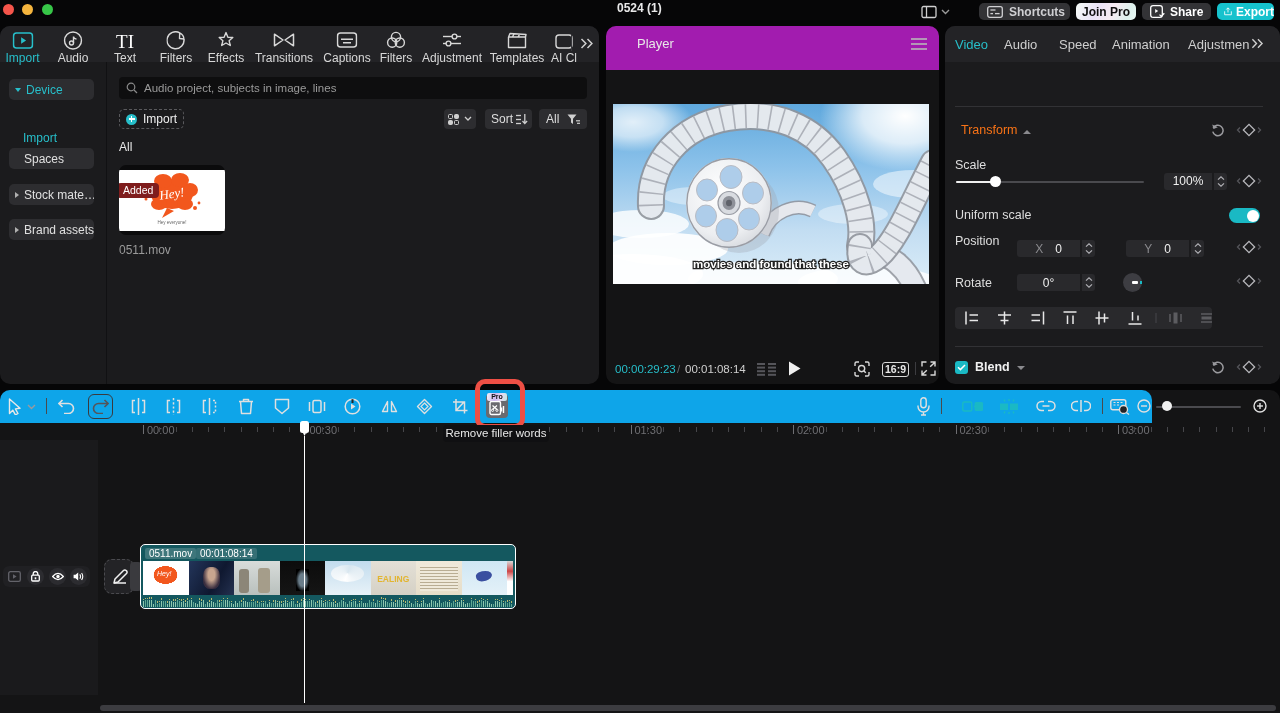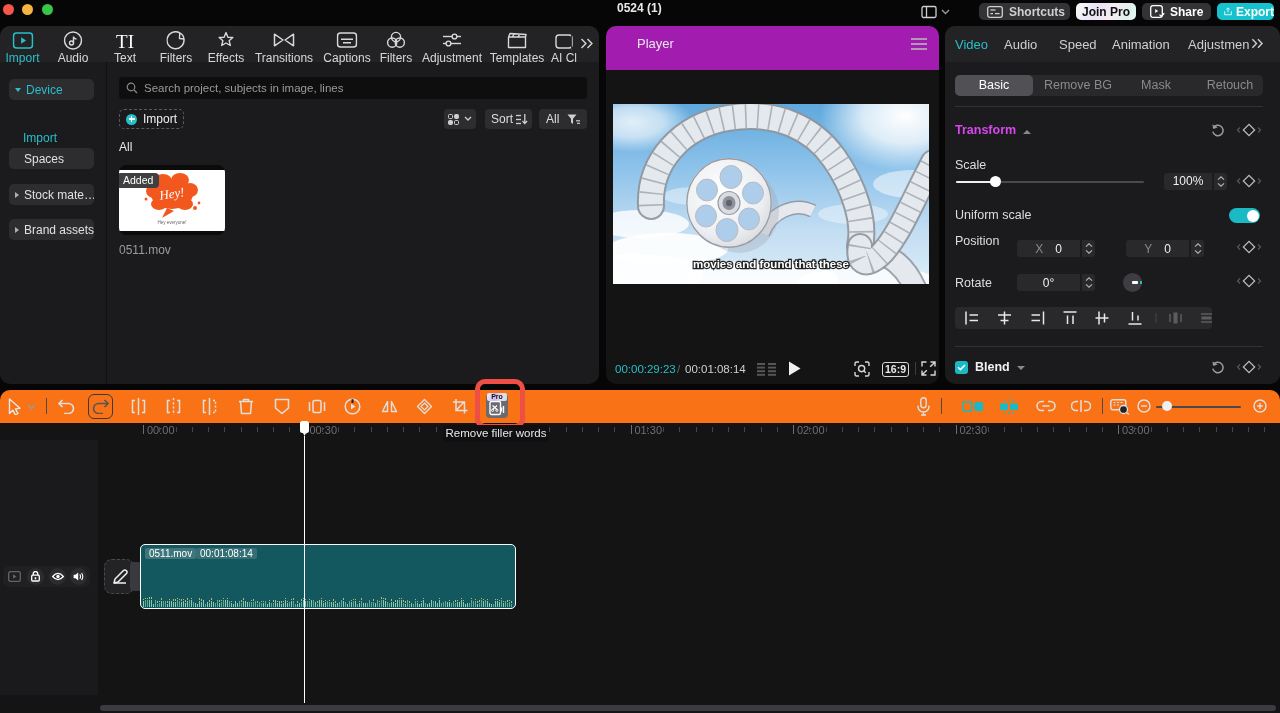--- a/index.html
+++ b/index.html
@@ -14,21 +14,21 @@
 .tbtn { position:absolute; top:3px; height:17px; border-radius:5px; display:flex; align-items:center; font-size:12px; font-weight:bold; }
 
 #leftpanel { position:absolute; left:0; top:26px; width:599px; height:358px; background:#1b1b1d; border-radius:10px; }
 #navstrip { position:absolute; left:0; top:0; width:599px; height:36px; background:#232326; border-radius:10px 10px 0 0; }
 #playerpanel { position:absolute; left:606px; top:26px; width:333px; height:358px; background:#141415; border-radius:10px; }
 #playerhead { position:absolute; left:0; top:0; width:333px; height:44px; background:#a21caf; border-radius:10px 10px 0 0; }
 #rightpanel { position:absolute; left:945px; top:26px; width:335px; height:358px; background:#1b1b1d; border-radius:10px; }
 #rtabs { position:absolute; left:0; top:0; width:335px; height:36px; background:#232326; border-radius:10px 10px 0 0; }
 
 #timeline { position:absolute; left:0; top:390px; width:1280px; height:323px; background:#141415; border-radius:10px 10px 0 0; }
-#ttools { position:absolute; left:0; top:0; width:1280px; height:33px; background:#f97316; border-radius:10px 10px 0 0; }
+#ttools { position:absolute; left:0; top:0; width:1152px; height:33px; background:#0ea5e9; border-radius:10px 10px 0 0; }
 .sep { position:absolute; top:8px; width:1px; height:16px; background:#4a4a4d; }
 .navitem { position:absolute; top:4px; height:34px; text-align:center; color:#d8d8d8; }
 .navitem svg, .navitem .icn { position:absolute; left:50%; transform:translateX(-50%); top:0; }
 .navlab { position:absolute; top:21px; left:50%; transform:translateX(-50%); font-size:12px; white-space:nowrap; }
 .sideitem { position:absolute; left:9px; width:85px; height:21px; background:#2d2d30; border-radius:5px; color:#e0e0e0; font-size:12px; display:flex; align-items:center; white-space:nowrap; overflow:hidden; }
 .tri-r { width:0; height:0; border-left:4px solid #b0b0b0; border-top:3.5px solid transparent; border-bottom:3.5px solid transparent; margin:0 5px 0 6px; }
 .tri-d { width:0; height:0; border-top:4px solid #27bfca; border-left:3.5px solid transparent; border-right:3.5px solid transparent; margin:0 5px 0 6px; }
 .numbox { position:absolute; width:63px; height:17px; background:#29292c; border-radius:3px 0 0 3px; display:flex; align-items:center; justify-content:center; font-size:12px; color:#f0f0f0; }
 .stepper { position:absolute; width:14px; height:17px; background:#29292c; border-radius:0 3px 3px 0; border-left:1px solid #1b1b1d; }
 </style>
@@ -176,21 +176,21 @@
       <div class="sideitem" style="top:122px;"><span class="tri-r"></span>Stock mate…</div>
       <div class="sideitem" style="top:157px;"><span class="tri-r"></span>Brand assets</div>
     </div>
     <div id="media" style="position:absolute;left:108px;top:36px;width:491px;height:322px;">
 
       <div style="position:absolute;left:11px;top:15px;width:468px;height:22px;background:#0e0e0f;border-radius:4px;display:flex;align-items:center;">
         <svg style="margin-left:7px" width="12" height="12" viewBox="0 0 12 12">
             <circle cx="5" cy="5" r="3.8" fill="none" stroke="#8a8a8a" stroke-width="1.2"></circle>
             <line x1="8" y1="8" x2="11" y2="11" stroke="#8a8a8a" stroke-width="1.2"></line>
           </svg>
-        <span style="color:#9a9a9a;font-size:11.5px;margin-left:6px;">Search project, subjects in image, lines</span>
+        <span style="color:#9a9a9a;font-size:11.5px;margin-left:6px;">Audio project, subjects in image, lines</span>
       </div>
 
       <div style="position:absolute;left:11px;top:47px;width:65px;height:20px;border:1px dashed #5a5a5d;border-radius:5px;display:flex;align-items:center;">
         <span style="margin-left:6px;width:11px;height:11px;border-radius:50%;background:#27bfca;position:relative;display:inline-block;">
           <span style="position:absolute;left:2.5px;top:4.8px;width:6px;height:1.4px;background:#fff;"></span>
           <span style="position:absolute;left:4.8px;top:2.5px;width:1.4px;height:6px;background:#fff;"></span>
         </span>
         <span style="color:#eee;font-size:12px;margin-left:6px;">Import</span>
       </div>
 
@@ -236,21 +236,21 @@
             <ellipse cx="20" cy="32" rx="8" ry="6"></ellipse>
             <ellipse cx="46" cy="32" rx="8" ry="6"></ellipse>
             <path d="M28 36l-5 10 12-7z"></path>
             <circle cx="56" cy="36" r="2"></circle>
               <circle cx="60" cy="31" r="1.4"></circle>
               <circle cx="7" cy="27" r="1.5"></circle>
           </g>
           <text x="33" y="26" text-anchor="middle" fill="#fff" font-style="italic" font-size="13" font-family="Liberation Serif,serif" transform="rotate(-8 33 23)">Hey!</text>
         </svg>
         <div style="position:absolute;left:0;top:55px;width:106px;text-align:center;color:#666;font-size:4.5px;">Hey everyone!</div>
-        <div style="position:absolute;left:-2px;top:8px;background:#404040;color:#fff;font-size:10.5px;padding:1px 6px 2px;border-radius:4px;">Added</div>
+        <div style="position:absolute;left:-2px;top:18px;background:#7f1d1d;color:#fff;font-size:10.5px;padding:1px 6px 2px;border-radius:4px;">Added</div>
       </div>
       <div style="position:absolute;left:11px;top:181px;color:#9a9a9a;font-size:12px;">0511.mov</div>
     </div>
   </div>
 
   <div id="playerpanel">
     <div id="playerhead">
       <div style="position:absolute;left:31px;top:10px;color:#e8e8e8;font-size:13px;">Player</div>
       <svg class="abs" style="left:305px;top:12px" width="16" height="12" viewBox="0 0 16 12">
           <line x1="0" y1="1" x2="16" y2="1" stroke="#b8b8b8" stroke-width="1.6"></line>
@@ -372,29 +372,23 @@
       <span style="position:absolute;left:59px;top:11px;">Audio</span>
       <span style="position:absolute;left:114px;top:11px;">Speed</span>
       <span style="position:absolute;left:167px;top:11px;">Animation</span>
       <span style="position:absolute;left:243px;top:11px;">Adjustmen</span>
       <svg class="abs" style="left:306px;top:12px" width="13" height="11" viewBox="0 0 14 11">
           <path d="M1.5 1l4.4 4.5L1.5 10M7.5 1l4.4 4.5L7.5 10" fill="none" stroke="#cfcfcf" stroke-width="1.5"></path>
         </svg>
     </div>
     <div id="rbody" style="position:absolute;left:0;top:36px;width:335px;height:322px;font-size:12.5px;color:#dedede;">
 
-      <div style="position:absolute;left:10px;top:13px;width:308px;height:21px;background:#29292c;border-radius:5px;">
-        <div style="position:absolute;left:0;top:0;width:78px;height:21px;background:#505055;border-radius:5px;color:#fff;text-align:center;line-height:21px;">Basic</div>
-        <div style="position:absolute;left:85px;top:3px;width:76px;color:#8a8a8e;text-align:center;">Remove BG</div>
-        <div style="position:absolute;left:166px;top:3px;width:70px;color:#8a8a8e;text-align:center;">Mask</div>
-        <div style="position:absolute;left:240px;top:3px;width:70px;color:#8a8a8e;text-align:center;">Retouch</div>
-      </div>
       <div style="position:absolute;left:10px;top:44px;width:308px;height:1px;background:#323235;"></div>
 
-      <div style="position:absolute;left:10px;top:61px;font-weight:bold;color:#d946ef;">Transform</div>
+      <div style="position:absolute;left:16px;top:61px;font-weight:normal;color:#f97316;">Transform</div>
       <div style="position:absolute;left:78px;top:68px;width:0;height:0;border-bottom:4px solid #8a8a8e;border-left:4px solid transparent;border-right:4px solid transparent;"></div>
       <svg class="abs" style="left:266px;top:61px" width="14" height="14" viewBox="0 0 14 14">
           <path d="M2.2 5.2A5.2 5.2 0 1 1 1.8 8.6" fill="none" stroke="#9a9a9e" stroke-width="1.5"></path>
           <path d="M1.2 1.6l1.4 4.3 4.2-1.6z" fill="#9a9a9e"></path>
         </svg>
       <svg class="abs" style="left:291px;top:61px" width="26" height="14" viewBox="0 0 26 14">
           <path d="M4 4.5L1.5 7L4 9.5" fill="none" stroke="#55555a" stroke-width="1.3"></path>
           <rect x="9" y="3" width="8" height="8" transform="rotate(45 13 7)" fill="none" stroke="#b8b8bc" stroke-width="1.3"></rect>
           <path d="M22 4.5L24.5 7L22 9.5" fill="none" stroke="#55555a" stroke-width="1.3"></path>
         </svg>
@@ -741,20 +735,49 @@
             <path d="M2 14l1-4L11.5 1.5a1.8 1.8 0 0 1 2.6 0l0.4 0.4a1.8 1.8 0 0 1 0 2.6L6 13z" fill="none" stroke="#f0f0f0" stroke-width="1.5" stroke-linejoin="round"></path>
             <line x1="2" y1="14" x2="14" y2="14" stroke="#f0f0f0" stroke-width="1.5"></line>
           </svg>
       </div>
 
       <div style="position:absolute;left:130px;top:172px;width:12px;height:29px;background:#3a3a3e;border-radius:4px;"></div>
 
       <div id="clip" style="position:absolute;left:140px;top:154px;width:376px;height:65px;background:#14585f;border:1.5px solid #fff;border-radius:5px;overflow:hidden;">
         <div style="position:absolute;left:4px;top:3px;height:11px;background:rgba(255,255,255,0.18);border-radius:2px;color:#fff;font-size:10px;line-height:11px;padding:0 4px;">0511.mov</div>
         <div style="position:absolute;left:55px;top:3px;height:11px;background:rgba(255,255,255,0.14);border-radius:2px;color:#fff;font-size:10px;line-height:11px;padding:0 4px;">00:01:08:14</div>
+        <div id="thumbs" style="position:absolute;left:2px;top:16px;width:370px;height:34px;display:flex;">
+            <div style="position:relative;width:45.5px;height:34px;background:linear-gradient(#fff,#fff);flex:none;overflow:hidden;">
+              <div style="position:absolute;left:9px;top:4px;width:27px;height:20px;background:radial-gradient(ellipse,#f2571d 62%,transparent 63%);"></div>
+              <div style="position:absolute;left:14px;top:9px;color:#fff;font-size:7px;font-style:italic;">Hey!</div>
+            </div>
+            <div style="position:relative;width:45.5px;height:34px;background:linear-gradient(120deg,#23355a,#0f1830 60%,#243150);flex:none;overflow:hidden;">
+              <div style="position:absolute;left:14px;top:6px;width:17px;height:22px;background:radial-gradient(ellipse at 50% 35%,#c9a68f 28%,#3a2e3f 70%);border-radius:40%;"></div>
+            </div>
+            <div style="position:relative;width:45.5px;height:34px;background:linear-gradient(#d8dcda,#b9c0bd);flex:none;overflow:hidden;">
+              <div style="position:absolute;left:5px;top:8px;width:10px;height:24px;background:#8c8678;border-radius:3px;"></div>
+              <div style="position:absolute;left:24px;top:7px;width:12px;height:25px;background:#a59d8a;border-radius:3px;"></div>
+            </div>
+            <div style="position:relative;width:45.5px;height:34px;background:linear-gradient(#0c0c0c,#151515);flex:none;overflow:hidden;">
+              <div style="position:absolute;left:16px;top:8px;width:13px;height:22px;background:radial-gradient(#6a7d8a 40%,#000 75%);"></div>
+            </div>
+            <div style="position:relative;width:45.5px;height:34px;background:linear-gradient(#c2dcee,#e8f2f8);flex:none;overflow:hidden;">
+              <div style="position:absolute;left:6px;top:4px;width:33px;height:17px;background:conic-gradient(from 200deg,#fff,#d8e6ef,#fff);border-radius:50%;"></div>
+            </div>
+            <div style="position:relative;width:45.5px;height:34px;background:linear-gradient(#e4e0d6,#d5d1c5);flex:none;overflow:hidden;">
+              <div style="position:absolute;left:0;top:13px;width:100%;text-align:center;color:#e2b52f;font-size:8.5px;font-weight:bold;">EALING</div>
+            </div>
+            <div style="position:relative;width:45.5px;height:34px;background:linear-gradient(#efe9da,#e6ddc8);flex:none;overflow:hidden;">
+              <div style="position:absolute;left:4px;top:4px;width:38px;height:26px;background:repeating-linear-gradient(#efe9da 0 2px,#b9ad93 2px 3px);"></div>
+            </div>
+            <div style="position:relative;width:45.5px;height:34px;background:linear-gradient(#cfe7f4,#e4f1f8);flex:none;overflow:hidden;">
+              <div style="position:absolute;left:14px;top:10px;width:16px;height:10px;background:#3a4fa0;border-radius:40% 60% 50% 50%;transform:rotate(-15deg);"></div>
+            </div>
+            <div style="position:relative;width:6px;height:34px;background:linear-gradient(#d8d8d8,#c44 30%,#fff 60%);flex:none;overflow:hidden;"></div>
+          </div>
         <div id="wave" style="position:absolute;left:2px;top:50px;width:370px;height:12px;overflow:hidden;">
             <div style="position:absolute;left:0px;bottom:0;width:1.2px;height:5.6px;background:#8ec7ae;"></div>
             <div style="position:absolute;left:0px;bottom:6.6px;width:1.2px;height:1.4px;background:#b9ba6e;"></div>
             <div style="position:absolute;left:2px;bottom:0;width:1.2px;height:7.1px;background:#5ea894;"></div>
             <div style="position:absolute;left:2px;bottom:8.1px;width:1.2px;height:1.4px;background:#b9ba6e;"></div>
             <div style="position:absolute;left:4px;bottom:0;width:1.2px;height:6.7px;background:#5ea894;"></div>
             <div style="position:absolute;left:4px;bottom:7.7px;width:1.2px;height:1.4px;background:#b9ba6e;"></div>
             <div style="position:absolute;left:6px;bottom:0;width:1.2px;height:7.2px;background:#8ec7ae;"></div>
             <div style="position:absolute;left:6px;bottom:8.2px;width:1.2px;height:1.4px;background:#b9ba6e;"></div>
             <div style="position:absolute;left:8px;bottom:0;width:1.2px;height:7.2px;background:#8ec7ae;"></div>

